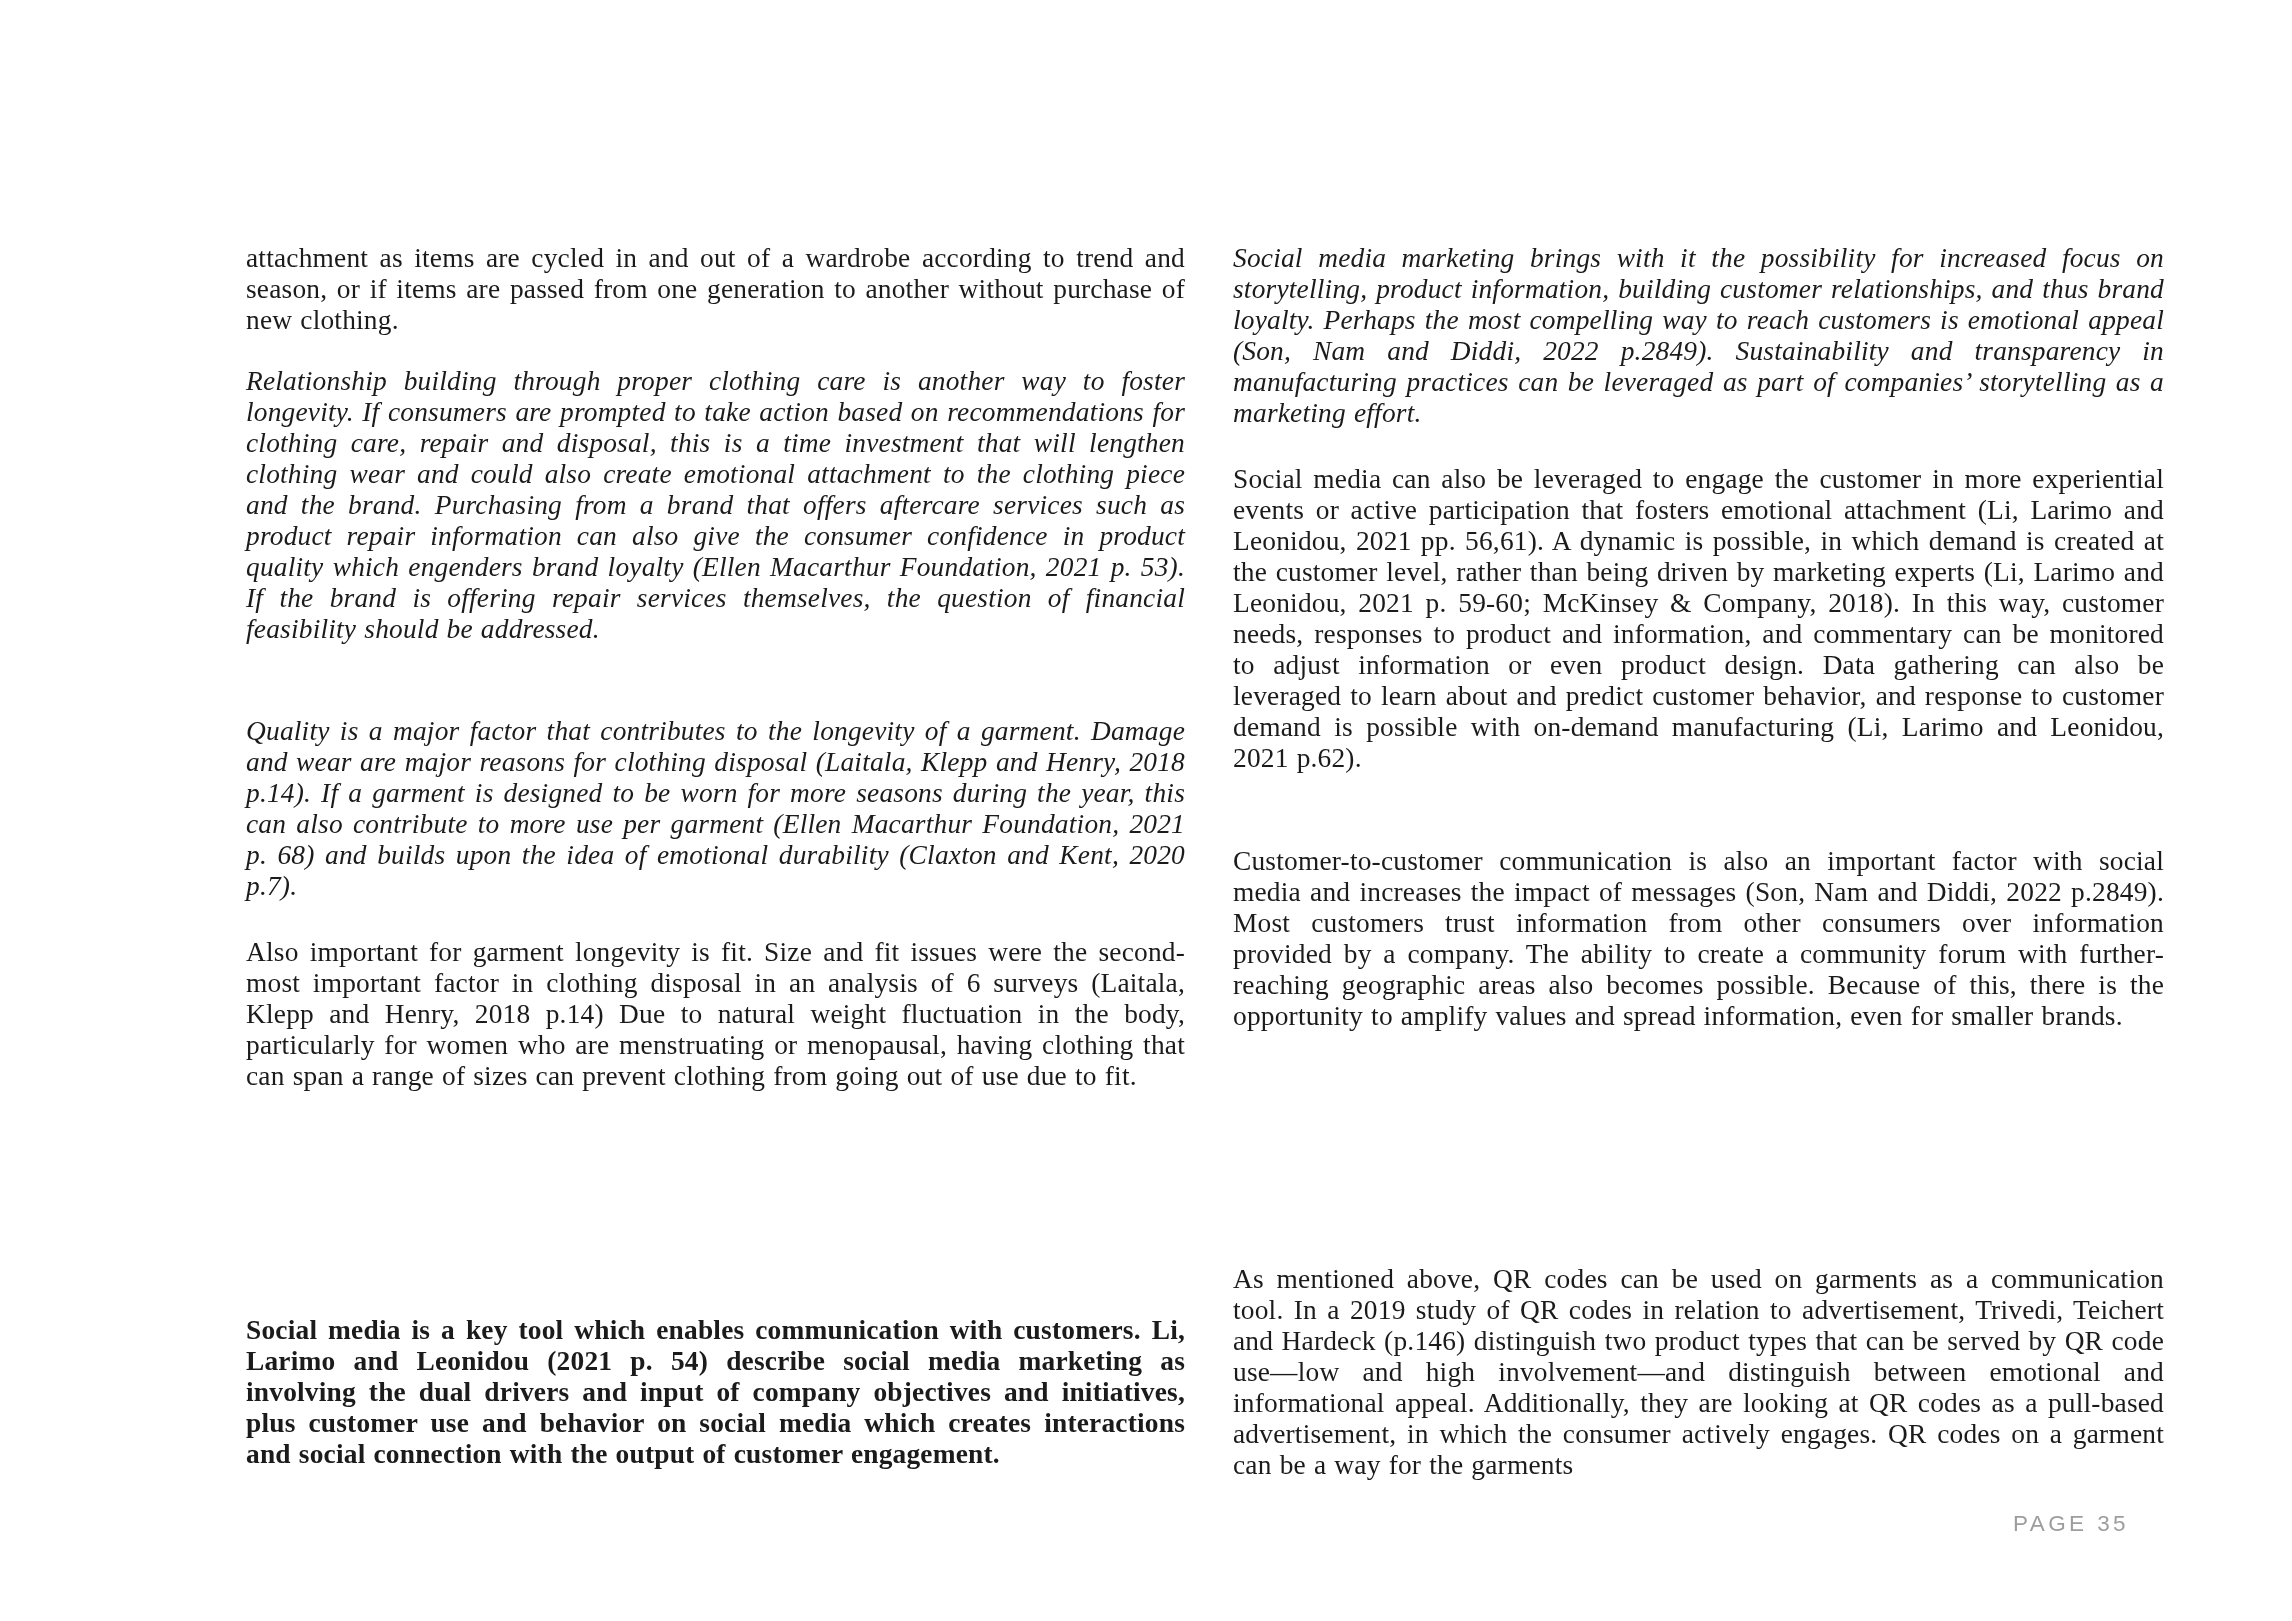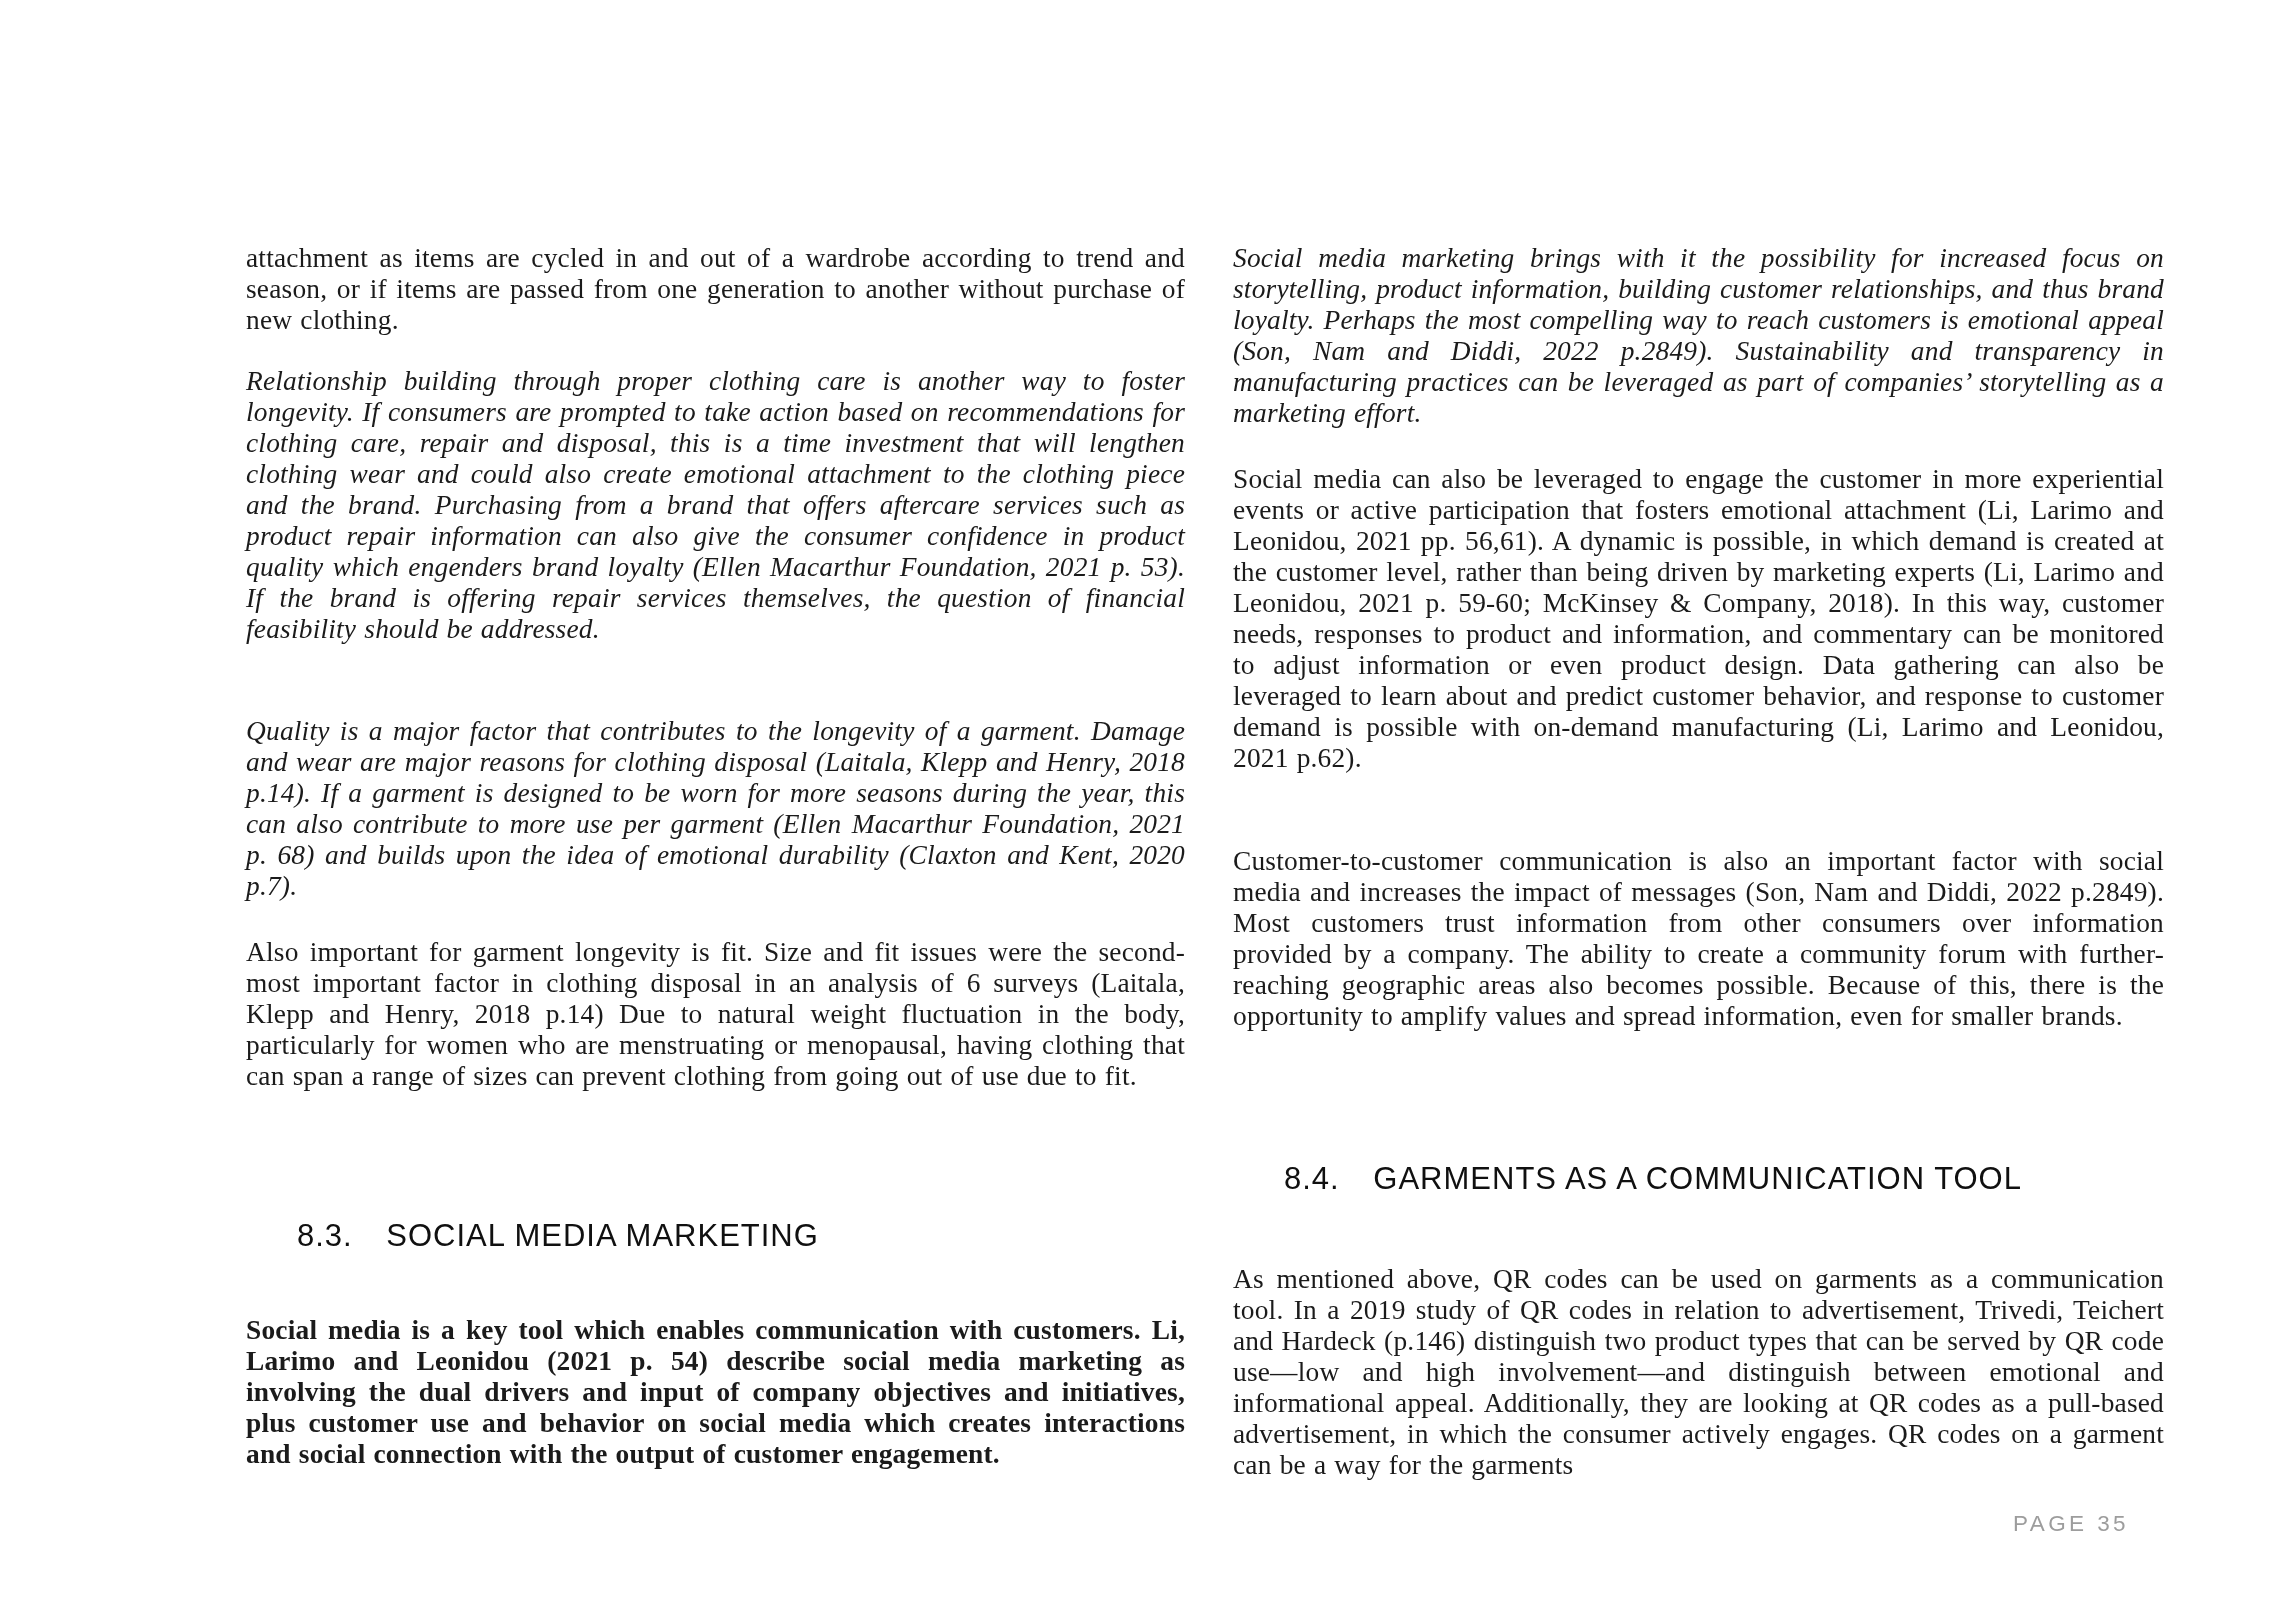--- a/index.html
+++ b/index.html
@@ -72,32 +72,26 @@
 </head>
 <body>
 
 <div class="doc-page">
 
   <div class="column column-left">
     <p class="body-text lp1">attachment as items are cycled in and out of a wardrobe according to trend and season, or if items are passed from one generation to another without purchase of new clothing.</p>
     <p class="body-text lp2">Relationship building through proper clothing care is another way to foster longevity. If consumers are prompted to take action based on recommendations for clothing care, repair and disposal, this is a time investment that will lengthen clothing wear and could also create emotional attachment to the clothing piece and the brand. Purchasing from a brand that offers aftercare services such as product repair information can also give the consumer confidence in product quality which engenders brand loyalty (Ellen Macarthur Foundation, 2021 p. 53). If the brand is offering repair services themselves, the question of financial feasibility should be addressed.</p>
     <p class="body-text lp3">Quality is a major factor that contributes to the longevity of a garment. Damage and wear are major reasons for clothing disposal (Laitala, Klepp and Henry, 2018 p.14). If a garment is designed to be worn for more seasons during the year, this can also contribute to more use per garment (Ellen Macarthur Foundation, 2021 p. 68) and builds upon the idea of emotional durability (Claxton and Kent, 2020 p.7).</p>
     <p class="body-text lp4">Also important for garment longevity is fit. Size and fit issues were the second-most important factor in clothing disposal in an analysis of 6 surveys (Laitala, Klepp and Henry, 2018 p.14) Due to natural weight fluctuation in the body, particularly for women who are menstruating or menopausal, having clothing that can span a range of sizes can prevent clothing from going out of use due to fit.</p>
-    <h2 class="section-heading lh">
-      <span class="section-number">8.3.</span><span class="section-title">SOCIAL MEDIA MARKETING</span>
-    </h2>
     <p class="body-text lp5">Social media is a key tool which enables communication with customers. Li, Larimo and Leonidou (2021 p. 54) describe social media marketing as involving the dual drivers and input of company objectives and initiatives, plus customer use and behavior on social media which creates interactions and social connection with the output of customer engagement.</p>
   </div>
 
   <div class="column column-right">
     <p class="body-text rp1">Social media marketing brings with it the possibility for increased focus on storytelling, product information, building customer relationships, and thus brand loyalty. Perhaps the most compelling way to reach customers is emotional appeal (Son, Nam and Diddi, 2022 p.2849). Sustainability and transparency in manufacturing practices can be leveraged as part of companies’ storytelling as a marketing effort.</p>
     <p class="body-text rp2">Social media can also be leveraged to engage the customer in more experiential events or active participation that fosters emotional attachment (Li, Larimo and Leonidou, 2021 pp. 56,61). A dynamic is possible, in which demand is created at the customer level, rather than being driven by marketing experts (Li, Larimo and Leonidou, 2021 p. 59-60; McKinsey &amp; Company, 2018). In this way, customer needs, responses to product and information, and commentary can be monitored to adjust information or even product design. Data gathering can also be leveraged to learn about and predict customer behavior, and response to customer demand is possible with on-demand manufacturing (Li, Larimo and Leonidou, 2021 p.62).</p>
     <p class="body-text rp3">Customer-to-customer communication is also an important factor with social media and increases the impact of messages (Son, Nam and Diddi, 2022 p.2849). Most customers trust information from other consumers over information provided by a company. The ability to create a community forum with further-reaching geographic areas also becomes possible. Because of this, there is the opportunity to amplify values and spread information, even for smaller brands.</p>
-    <h2 class="section-heading rh">
-      <span class="section-number">8.4.</span><span class="section-title">GARMENTS AS A COMMUNICATION TOOL</span>
-    </h2>
     <p class="body-text rp4">As mentioned above, QR codes can be used on garments as a communication tool. In a 2019 study of QR codes in relation to advertisement, Trivedi, Teichert and Hardeck (p.146) distinguish two product types that can be served by QR code use—low and high involvement—and distinguish between emotional and informational appeal. Additionally, they are looking at QR codes as a pull-based advertisement, in which the consumer actively engages. QR codes on a garment can be a way for the garments</p>
   </div>
 
   <div class="footer-page-number">PAGE 35</div>
 
 </div>
 
 
 </body></html>

